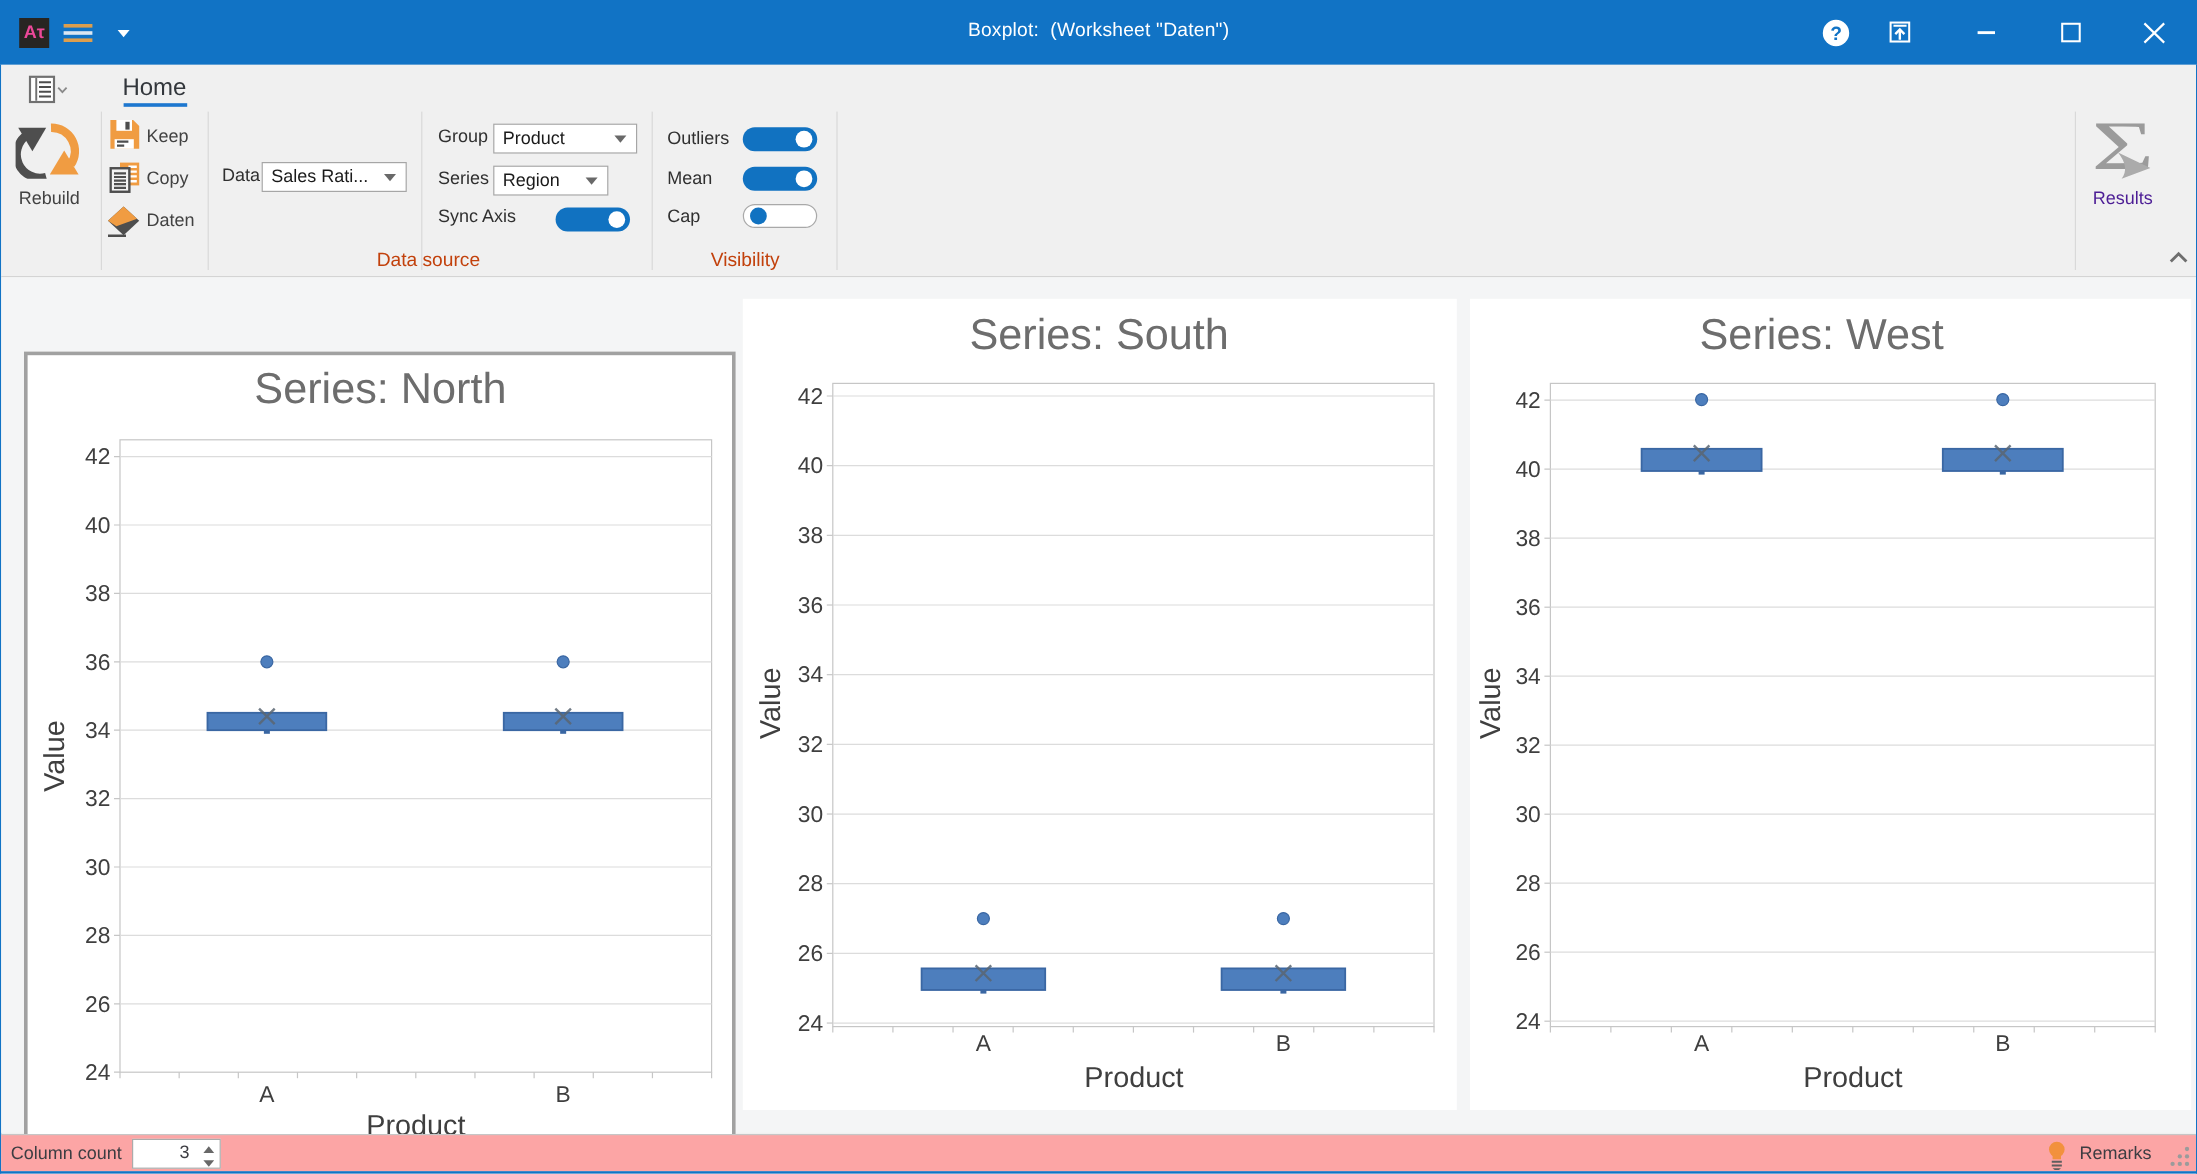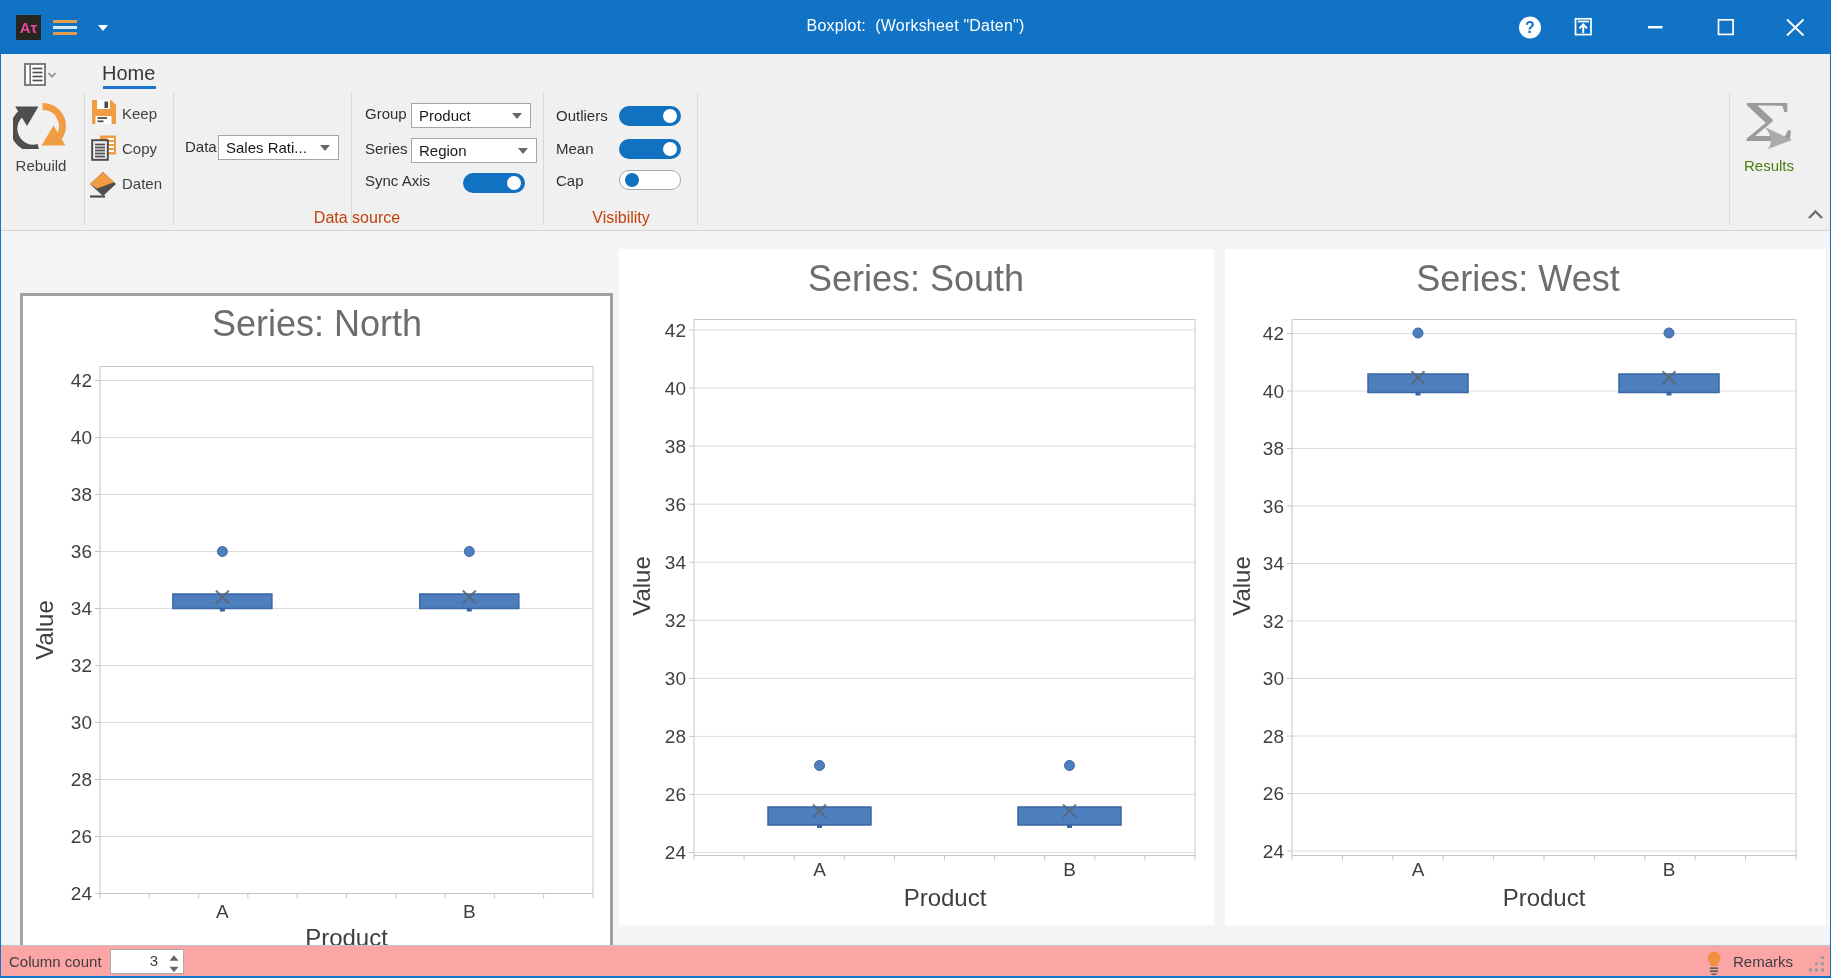--- a/index.html
+++ b/index.html
@@ -111,21 +111,21 @@
     </svg>
     <div class="btnlabel" style="left:121px; top:121px;">Daten</div>
     <div class="vsep" style="left:172px;"></div>
 
     <div class="rlabel" style="left:184px; top:84px;">Data</div>
     <div class="combo" style="left:217px; top:81px; width:121px;">Sales Rati...<span class="arr"></span></div>
     <div class="vsep" style="left:350px;"></div>
     <div class="rlabel" style="left:364px; top:51px;">Group</div>
     <div class="combo" style="left:410px; top:49px; width:120px;">Product<span class="arr"></span></div>
     <div class="rlabel" style="left:364px; top:86px;">Series</div>
-    <div class="combo" style="left:410px; top:84px; width:126px;">Region<span class="arr"></span></div>
+    <div class="combo" style="left:410px; top:84px; width:96px;">Region<span class="arr"></span></div>
     <div class="rlabel" style="left:364px; top:117.5px;">Sync Axis</div>
     <div class="toggle-on" style="left:462px; top:118.5px;">
         <div class="knob"></div>
       </div>
     <div class="grplabel" style="left:276px; width:160px;">Data source</div>
     <div class="vsep" style="left:542px;"></div>
 
     <div class="rlabel" style="left:555px; top:53px;">Outliers</div>
     <div class="toggle-on" style="left:618px; top:52px;">
         <div class="knob"></div>
@@ -141,21 +141,21 @@
     <div class="grplabel" style="left:540px; width:160px;">Visibility</div>
     <div class="vsep" style="left:696px;"></div>
 
     <div class="vsep" style="left:1728px;"></div>
     <svg class="abs" style="left:1740px; top:44px;" width="60" height="55" viewBox="0 0 60 55">
       <g transform="translate(2,0) scale(1.55,1)">
           <text x="0" y="43" style="font-family:'Liberation Serif',serif" font-size="58" fill="#9b9b9b">Σ</text>
         </g>
       <path d="M 24 29 L 51 42 L 27 51 Q 34 41.5 24 29 Z" fill="#ababab"></path>
     </svg>
-    <div class="btnlabel" style="left:1738px; top:103px; width:60px; text-align:center; color:#4d7c0f;">Results</div>
+    <div class="btnlabel" style="left:1738px; top:103px; width:60px; text-align:center; color:#4c1d95;">Results</div>
     <svg class="abs" style="left:1806px; top:155px;" width="20" height="12">
       <path d="M 2 9 L 8.5 2.5 L 15 9" fill="none" stroke="#6e6e6e" stroke-width="2.4"></path>
     </svg>
   </div>
 
   <div id="content" class="abs">
     <div id="chart1wrap" class="abs"><svg id="c1" width="587" height="669" viewBox="0 0 587 669">
 <text x="294" y="40" font-size="36" fill="#6d6d6d" text-anchor="middle">Series: North</text>
 <rect x="77" y="70.5" width="493" height="527.0" fill="#fff" stroke="#c6c6c6" stroke-width="1"></rect>
 <line x1="77" y1="84.5" x2="570" y2="84.5" stroke="#dcdcdc" stroke-width="1"></line>

